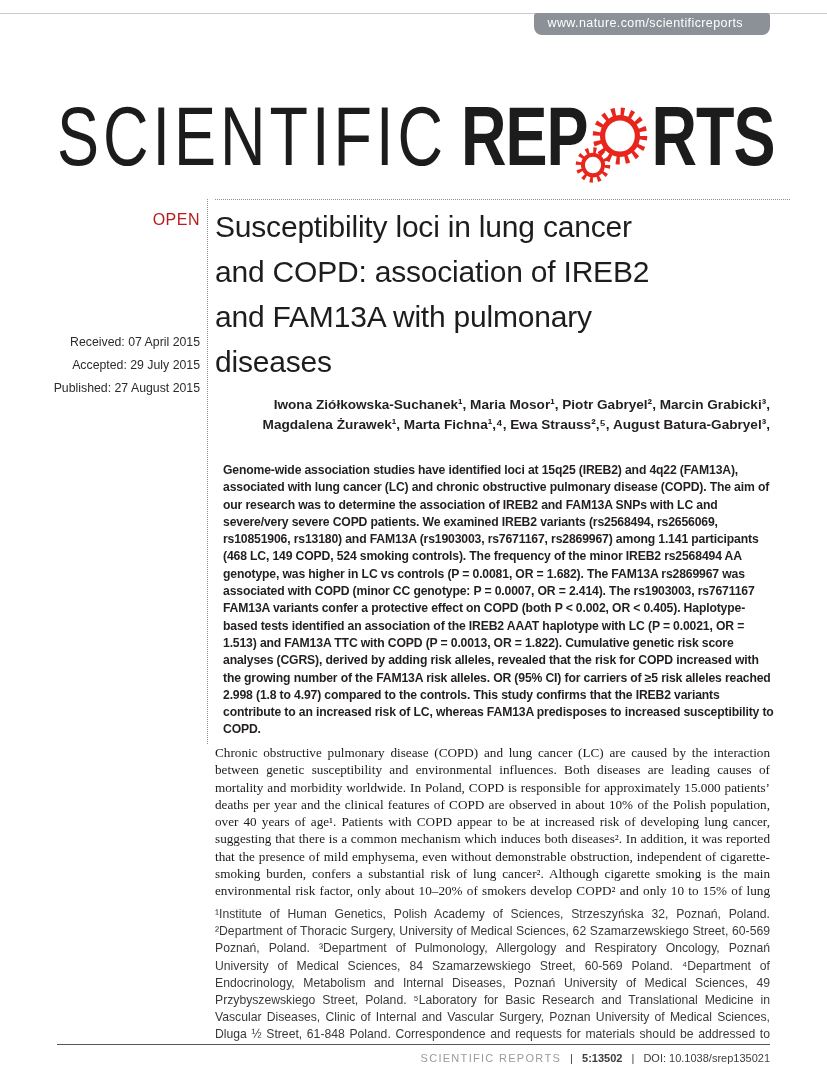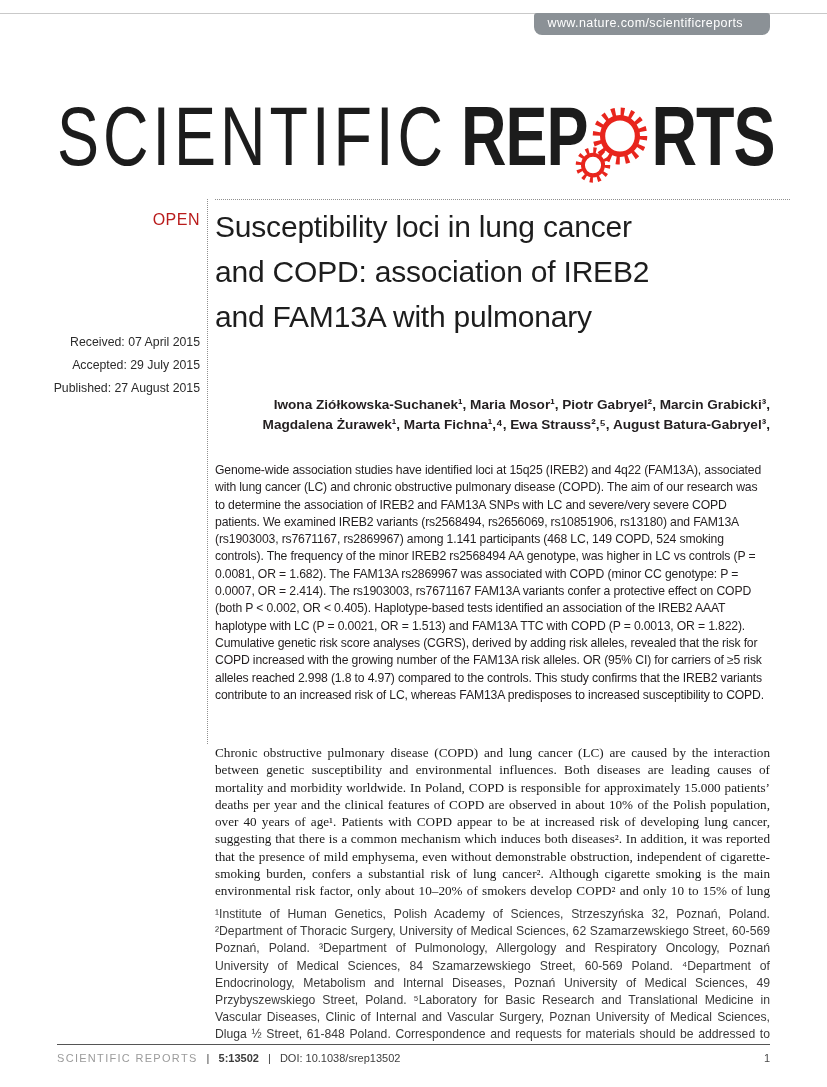--- a/index.html
+++ b/index.html
@@ -72,41 +72,41 @@
     position: absolute; top: 204px; width: 555px;
     font-size: 30px; font-weight: 400; line-height: 45px;
     letter-spacing: -0.2px; color: #1d1d1d;
   }
   .authors {
     position: absolute; top: 395px; width: 555px;
     font-size: 13.6px; font-weight: 700; line-height: 19.5px; color: #231f20; text-align: right;
   }
   .abstract {
     position: absolute; top: 462px; width: 555px; max-height: 278px; overflow: hidden;
-    font-size: 12.2px; font-weight: 400; line-height: 17.3px;
-    letter-spacing: -0.15px; color: #231f20;
+    font-size: 12.2px; font-weight: 700; line-height: 17.3px;
+    letter-spacing: -0.15px; color: #231f20; margin-left: 8px;
   }
   .intro {
     position: absolute; top: 744px; width: 555px; max-height: 158px; overflow: hidden;
     font-family: "Liberation Serif", serif;
     font-size: 13.2px; line-height: 17.3px; text-align: justify; color: #1a1a1a;
   }
   .affiliations {
     position: absolute; top: 906px; width: 555px; max-height: 136px; overflow: hidden;
     font-size: 12.2px; line-height: 17.2px; text-align: justify; color: #3a3a3a;
   }
 
   
   .footer-line {
     position: absolute; left: 57px; right: 57px; top: 1044px;
     border-top: 1px solid #555555;
   }
   .footer {
     position: absolute; left: 57px; right: 57px; top: 1052px;
-    display: flex; justify-content: space-between; align-items: baseline;
+    display: flex; justify-content: flex-end; align-items: baseline;
     font-size: 11px; color: #3c3c3c;
   }
   .footer-brand { color: #9b9b9b; letter-spacing: 1.3px; }
   .footer-sep { margin: 0 6px; color: #3c3c3c; }
   .footer-volume { font-weight: 700; }
   .footer-page { color: #4a4a4a; }
 </style>
 </head>
 <body>
 
@@ -139,20 +139,21 @@
     <div class="date-line">Accepted: 29 July 2015</div>
     <div class="date-line">Published: 27 August 2015</div>
   </div>
 </div>
 
 <div class="main-col">
   <h1 class="article-title">
     <span style="display:block">Susceptibility loci in lung cancer</span>
     <span style="display:block">and COPD: association of IREB2</span>
     <span style="display:block">and FAM13A with pulmonary</span>
+    <span style="display:block">diseases</span>
   </h1>
 
   <div class="authors">
     <span style="display:block">Iwona Ziółkowska-Suchanek¹, Maria Mosor¹, Piotr Gabryel², Marcin Grabicki³,</span>
     <span style="display:block">Magdalena Żurawek¹, Marta Fichna¹,⁴, Ewa Strauss²,⁵, August Batura-Gabryel³,</span>
   </div>
 
   <div class="abstract">Genome-wide association studies have identified loci at 15q25 (IREB2) and 4q22 (FAM13A), associated with lung cancer (LC) and chronic obstructive pulmonary disease (COPD). The aim of our research was to determine the association of IREB2 and FAM13A SNPs with LC and severe/very severe COPD patients. We examined IREB2 variants (rs2568494, rs2656069, rs10851906, rs13180) and FAM13A (rs1903003, rs7671167, rs2869967) among 1.141 participants (468 LC, 149 COPD, 524 smoking controls). The frequency of the minor IREB2 rs2568494 AA genotype, was higher in LC vs controls (P = 0.0081, OR = 1.682). The FAM13A rs2869967 was associated with COPD (minor CC genotype: P = 0.0007, OR = 2.414). The rs1903003, rs7671167 FAM13A variants confer a protective effect on COPD (both P &lt; 0.002, OR &lt; 0.405). Haplotype-based tests identified an association of the IREB2 AAAT haplotype with LC (P = 0.0021, OR = 1.513) and FAM13A TTC with COPD (P = 0.0013, OR = 1.822). Cumulative genetic risk score analyses (CGRS), derived by adding risk alleles, revealed that the risk for COPD increased with the growing number of the FAM13A risk alleles. OR (95% CI) for carriers of ≥5 risk alleles reached 2.998 (1.8 to 4.97) compared to the controls. This study confirms that the IREB2 variants contribute to an increased risk of LC, whereas FAM13A predisposes to increased susceptibility to COPD.</div>
 
   <div class="intro">Chronic obstructive pulmonary disease (COPD) and lung cancer (LC) are caused by the interaction between genetic susceptibility and environmental influences. Both diseases are leading causes of mortality and morbidity worldwide. In Poland, COPD is responsible for approximately 15.000 patients’ deaths per year and the clinical features of COPD are observed in about 10% of the Polish population, over 40 years of age¹. Patients with COPD appear to be at increased risk of developing lung cancer, suggesting that there is a common mechanism which induces both diseases². In addition, it was reported that the presence of mild emphysema, even without demonstrable obstruction, independent of cigarette-smoking burden, confers a substantial risk of lung cancer². Although cigarette smoking is the main environmental risk factor, only about 10–20% of smokers develop COPD² and only 10 to 15% of lung cancer cases arise</div>

